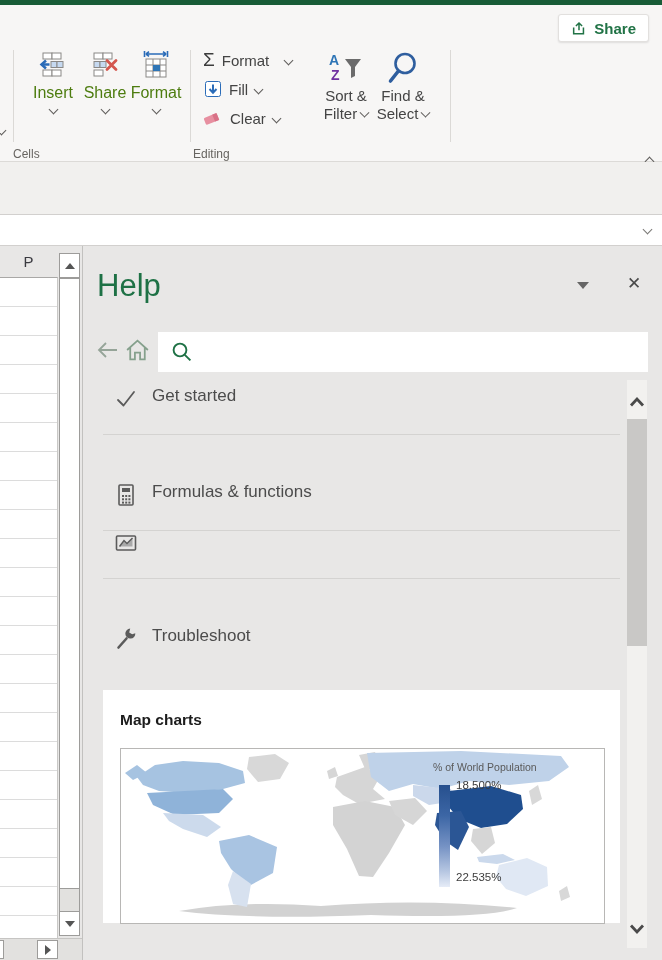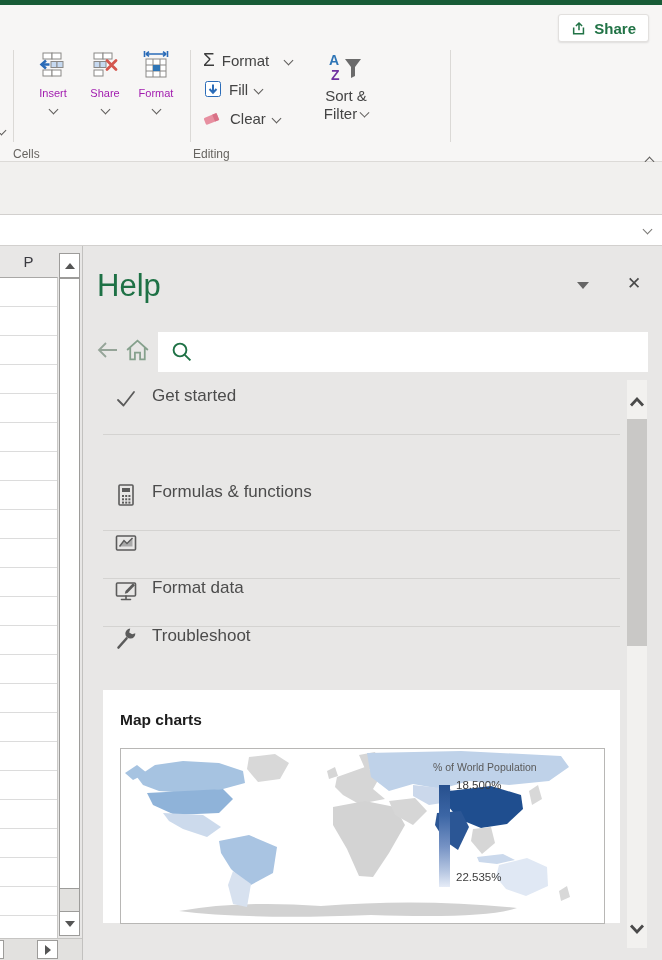--- a/index.html
+++ b/index.html
@@ -13,21 +13,21 @@
   .ribbon{position:absolute;left:0;top:5px;width:662px;height:156px;background:#f7f6f5;
     border-bottom:1px solid #dcdad7;}
   .share-btn{position:absolute;top:9px;right:13px;height:26px;padding:0 12px;
     background:#fff;border:1px solid #e2e0de;border-radius:3px;
     box-shadow:0 1px 2px rgba(0,0,0,.10);display:flex;align-items:center;gap:7px;
     color:#217346;font-size:15px;font-weight:bold;cursor:default;}
   .grp-sep{position:absolute;top:45px;height:92px;width:1px;background:#dbd9d6;}
   .bigbtn{position:absolute;top:45px;width:52px;height:84px;display:flex;
     flex-direction:column;align-items:center;}
   .bicon{width:30px;height:30px;}
-  .blabel{margin-top:5px;font-size:11px;color:#a21caf;line-height:16px;}
+  .blabel{margin-top:5px;font-size:16px;color:#4d7c0f;line-height:16px;}
   .chev{display:inline-block;width:6px;height:6px;border-right:1.5px solid #5f5d5b;
     border-bottom:1.5px solid #5f5d5b;transform:rotate(45deg);}
   .chev.up{transform:rotate(-135deg);}
   .bigbtn .chev{margin-top:5px;}
   .grp-label{position:absolute;top:142px;font-size:12px;color:#676460;text-align:left;}
   .srow{position:absolute;display:flex;align-items:center;gap:7px;height:20px;}
   .sigma{font-size:19px;color:#3c3c3c;line-height:18px;}
   .slabel{font-size:15px;color:#444;}
   .twoline{position:absolute;display:flex;flex-direction:column;align-items:center;}
   .twoline .slabel{line-height:18px;}
@@ -197,20 +197,28 @@
     <div class="twoline" style="left:318px;top:46px;width:56px">
       <svg width="38" height="36" viewBox="0 0 38 36">
         <text x="2" y="14" font-size="14" font-weight="bold" fill="#2e75b6" font-family="Liberation Sans, sans-serif">A</text>
         <text x="4" y="29" font-size="14" font-weight="bold" fill="#7030a0" font-family="Liberation Sans, sans-serif">Z</text>
         <polygon points="18,8 34,8 28,16 28,25 24,27 24,16" fill="#6b6b6b"></polygon>
       </svg>
       <span class="slabel">Sort &amp;</span>
       <span class="slabel"><span>Filter</span><span class="inline-chev"></span></span>
     </div>
 
+    <div class="twoline" style="left:374px;top:46px;width:58px">
+      <svg width="34" height="36" viewBox="0 0 34 36">
+        <circle cx="19" cy="12.5" r="9.5" stroke="#2f5e9e" stroke-width="2.6" fill="none"></circle>
+        <path d="M12,20.5 L4.5,30" stroke="#2f5e9e" stroke-width="3.6" stroke-linecap="round" fill="none"></path>
+      </svg>
+      <span class="slabel">Find &amp;</span>
+      <span class="slabel"><span>Select</span><span class="inline-chev"></span></span>
+    </div>
 
     <div class="grp-label" style="left:193px;width:257px">Editing</div>
 
     <span class="collapse"><span class="chev up"></span></span>
   </div>
 
   <div class="band"></div>
   <div class="fbar">
     <span class="chev"></span>
   </div>
@@ -284,30 +292,20 @@
   </div>
 
   <div class="topic sep" style="top:530px">
     <svg class="tico" viewBox="0 0 26 26">
       <rect x="3.5" y="6" width="19" height="14" rx="1" stroke="#5b5b5b" stroke-width="1.6" fill="none"></rect>
       <path d="M6.5,16.5 L11,10.5 L14,13.5 L19.5,8 V16.5 Z" fill="#a9a9a9"></path>
       <path d="M6.5,16.5 L11,10.5 L14,13.5 L19.5,8" stroke="#5b5b5b" stroke-width="1.4" fill="none"></path>
     </svg>
   </div>
 
-  <div class="topic sep" style="top:578px">
-    <svg class="tico" viewBox="0 0 26 26">
-      <g stroke="#5b5b5b" stroke-width="1.6" fill="none" stroke-linecap="round">
-        <rect x="3.5" y="5" width="19" height="13" rx="1"></rect>
-        <path d="M13,18 V21 M8.5,21.5 H17.5"></path>
-      </g>
-      <path d="M12.5,13 L20,5.3 L22,7.3 L14.5,15 L11.8,15.7 Z" fill="#5b5b5b"></path>
-    </svg>
-    <span class="tlabel">Format data</span>
-  </div>
 
   <div class="topic" style="top:626px">
     <svg class="tico" viewBox="0 0 26 26">
       <path d="M22.3,7.2 A5,5 0 1 1 17.2,2.6 L16.2,6.6 L19.2,8.2 Z" fill="#5b5b5b"></path>
       <path d="M5.5,21.5 L13.5,12.5" stroke="#5b5b5b" stroke-width="2.6" stroke-linecap="round" fill="none"></path>
     </svg>
     <span class="tlabel">Troubleshoot</span>
   </div>
 
   <div class="card">

